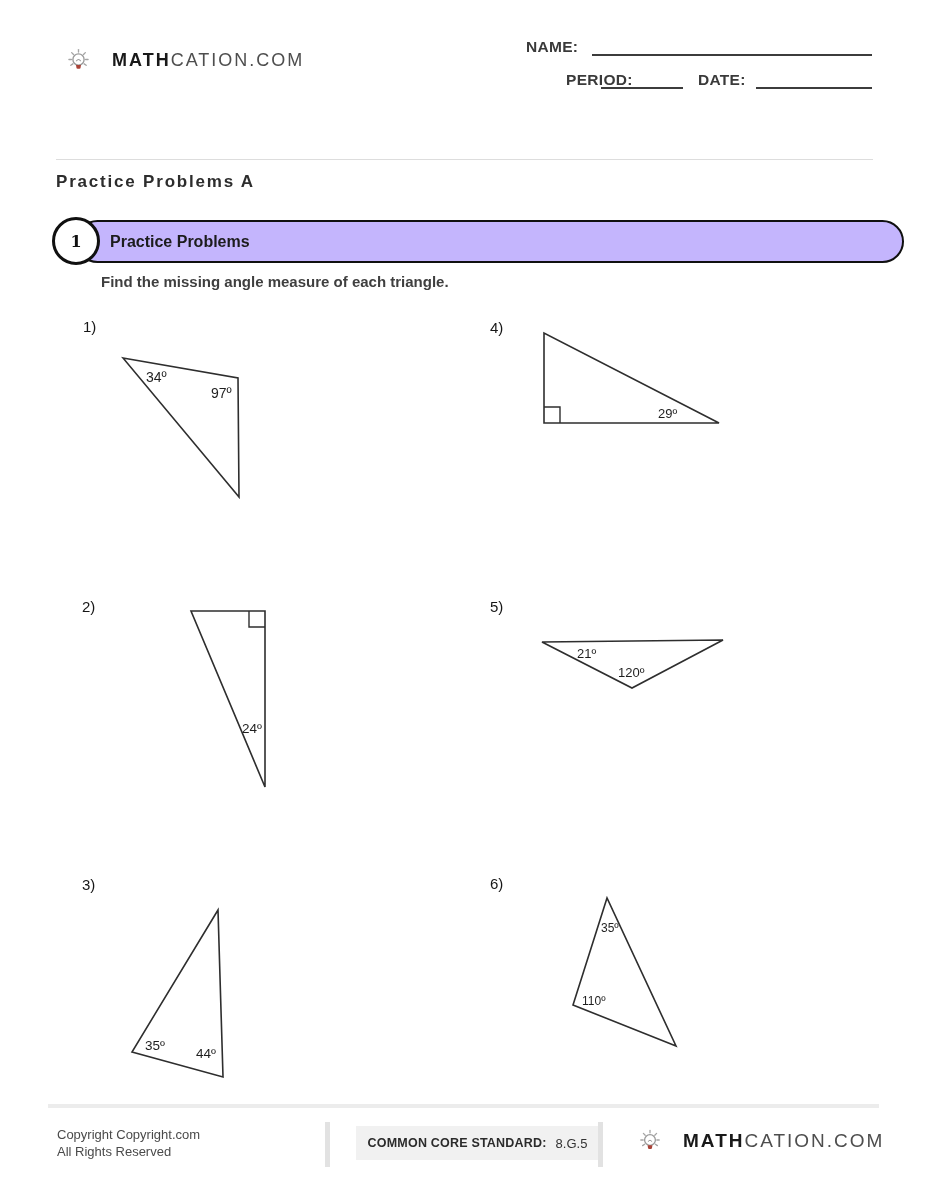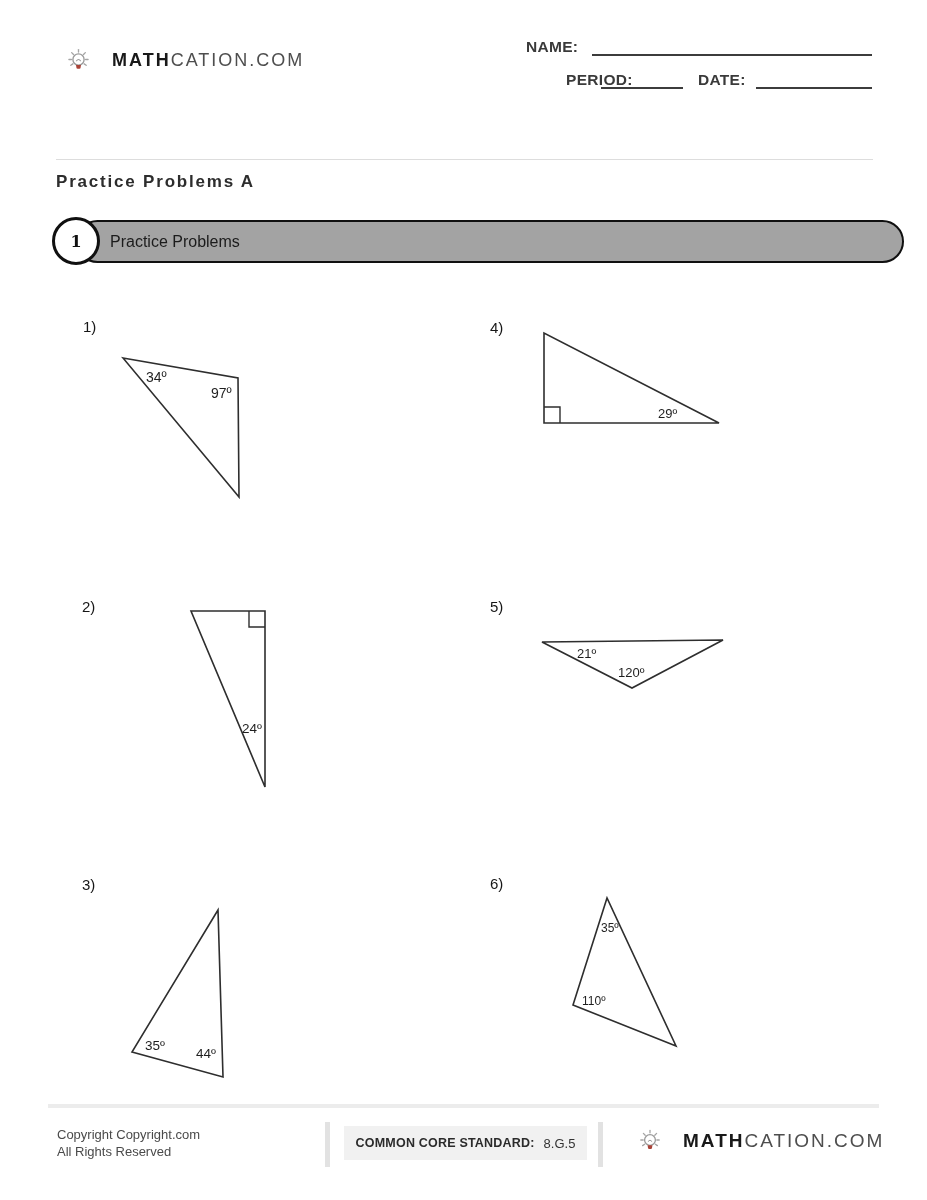--- a/index.html
+++ b/index.html
@@ -18,37 +18,37 @@
 
   
   .title{position:absolute;left:56px;top:125px;font-size:22px;font-weight:700;
          letter-spacing:1.8px;color:#2d2d2d;}
   .title-rule{position:absolute;left:56px;top:159px;width:817px;border-top:1px solid #ddd;}
   .subtitle{position:absolute;left:56px;top:172px;font-size:17px;font-weight:700;
             letter-spacing:1.8px;color:#2d2d2d;}
 
   
   .pill-box{position:absolute;left:76px;top:220px;width:792px;height:39px;
-            border:2px solid #101010;border-radius:22px;background:#a3a3a3;
-            line-height:39px;padding-left:32px;font-size:16px;color:#1c1c1c;}
+            border:2px solid #101010;border-radius:22px;background:#c4b5fd;
+            line-height:39px;padding-left:32px;font-size:16px;color:#1c1c1c;font-weight:bold;}
   .pill-circle{position:absolute;left:52px;top:217px;width:42px;height:42px;
                border:3px solid #101010;border-radius:50%;background:#fff;z-index:2;
                display:flex;align-items:center;justify-content:center;
                font-family:"DejaVu Serif", serif;font-weight:700;font-size:16px;color:#101010;}
   .instruction{position:absolute;left:101px;top:273px;font-size:15px;font-weight:700;color:#3f3f3f;}
 
   
   .prob-num{position:absolute;font-size:15px;color:#161616;}
   [data-name="problems-layer"] svg{position:absolute;overflow:visible;}
 
   
   .foot-rule{position:absolute;left:48px;top:1104px;width:831px;height:4px;background:#ececec;}
   .copyright{position:absolute;left:57px;top:1126px;font-size:13px;color:#4a4a4a;line-height:17px;}
   .vbar{position:absolute;top:1122px;width:5px;height:45px;background:#e2e2e2;}
-  .ccbox{position:absolute;left:344px;top:1126px;width:243px;height:34px;background:#f1f1f1;
+  .ccbox{position:absolute;left:356px;top:1126px;width:243px;height:34px;background:#f1f1f1;
          display:flex;align-items:center;justify-content:center;gap:9px;white-space:nowrap;}
   .ccbox .cclabel{font-weight:800;font-size:12.5px;color:#2b2b2b;letter-spacing:.2px;}
   .ccbox .ccval{font-size:13px;color:#333;text-align:center;}
   .brand-footer .btxt{font-size:19px;}
 </style>
 </head>
 <body>
 
 <div class="page" data-name="worksheet-page">
 
@@ -77,20 +77,21 @@
   <div class="fld-label" style="left:526px;top:71px;margin-left:40px;" data-name="period-label">PERIOD:</div>
   <div class="fld-line" style="left:601px;top:87px;width:82px;" data-name="period-line"></div>
   <div class="fld-label" style="left:698px;top:71px;" data-name="date-label">DATE:</div>
   <div class="fld-line" style="left:756px;top:87px;width:116px;" data-name="date-line"></div>
 
   <div class="title-rule" data-name="title-divider"></div>
   <div class="subtitle" data-name="page-subtitle">Practice Problems A</div>
 
   <div class="pill-box" data-name="section-banner">Practice Problems</div>
   <div class="pill-circle" data-name="section-number-badge">1</div>
+  <div class="instruction" data-name="section-instruction">Find the missing angle measure of each triangle.</div>
 
   <div data-name="problems-layer">
       <div class="prob-num" data-name="problem-number" style="left: 83px; top: 318px;">1)</div>
       <svg viewBox="105 345 150 160" data-name="triangle-figure" style="left: 105px; top: 345px; width: 150px; height: 160px;">
         <polygon points="123,358 238,378 239,497" fill="none" stroke="#2e2e2e" stroke-width="1.6" data-name="triangle-outline"></polygon>
         <text x="146" y="382" font-size="14" fill="#1f1f1f" font-family="&quot;Liberation Sans&quot;, sans-serif" data-name="angle-label">34º</text>
         <text x="211" y="398" font-size="14" fill="#1f1f1f" font-family="&quot;Liberation Sans&quot;, sans-serif" data-name="angle-label">97º</text>
       </svg>
       <div class="prob-num" data-name="problem-number" style="left: 82px; top: 598px;">2)</div>
       <svg viewBox="180 600 95 195" data-name="triangle-figure" style="left: 180px; top: 600px; width: 95px; height: 195px;">

